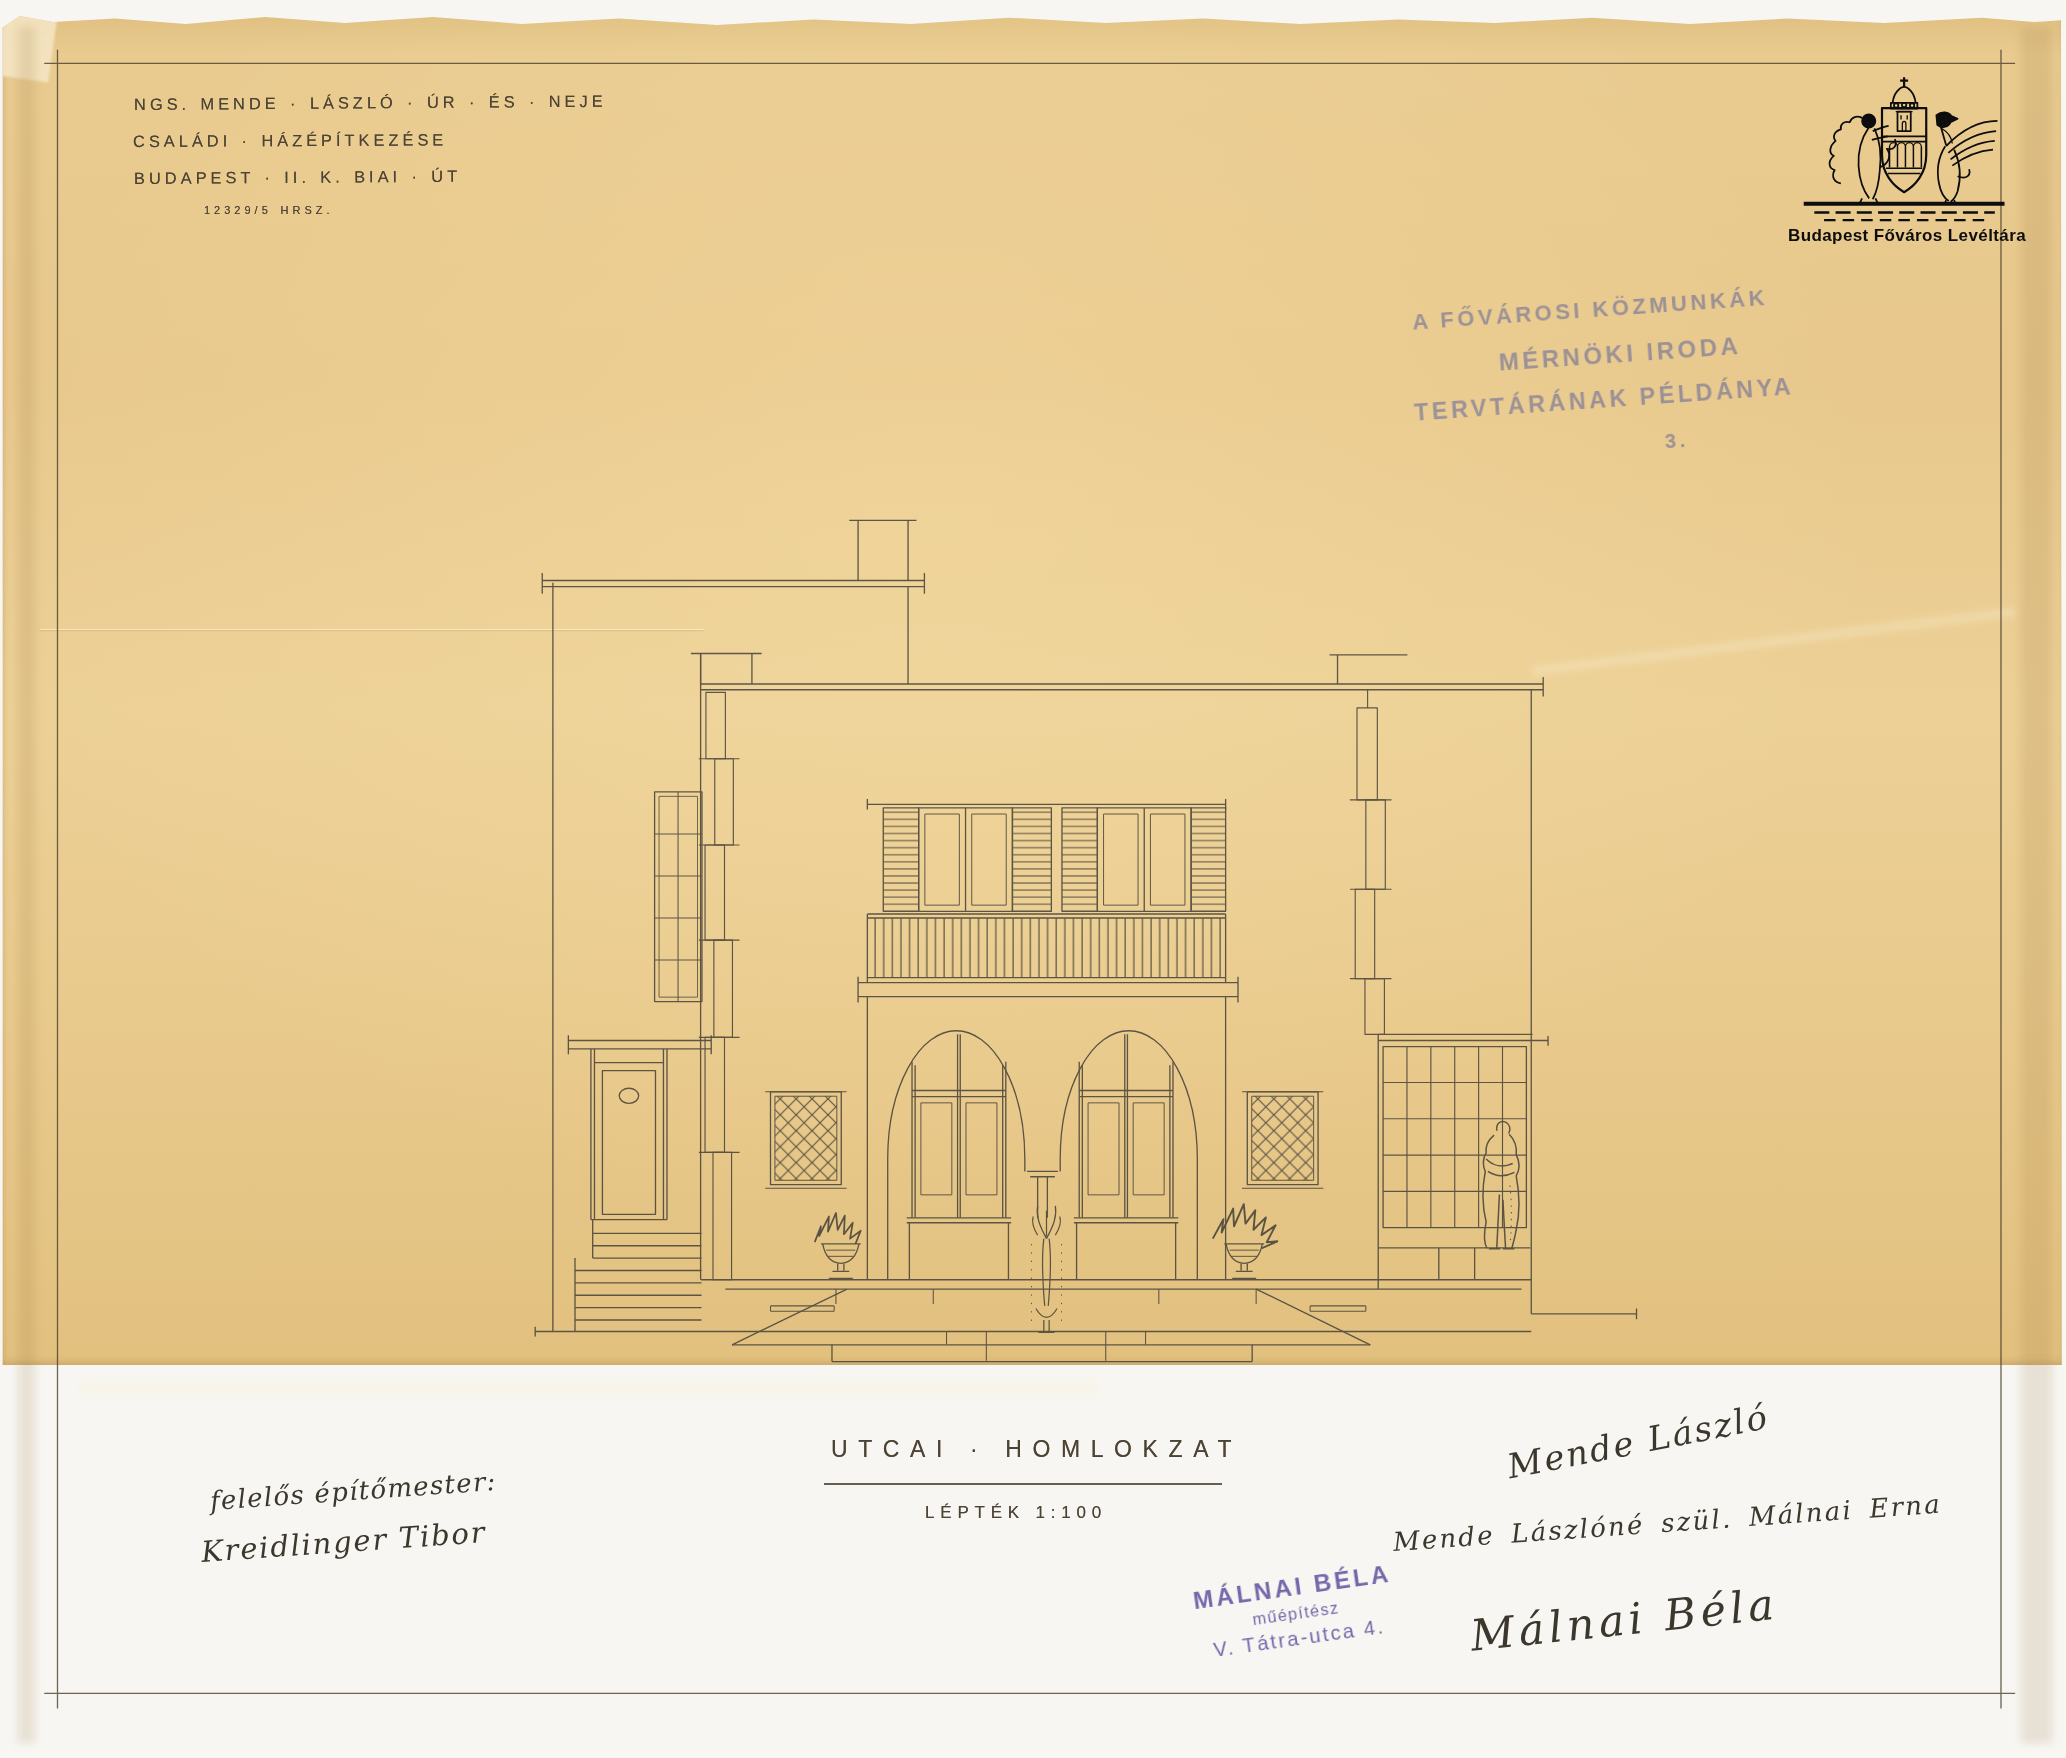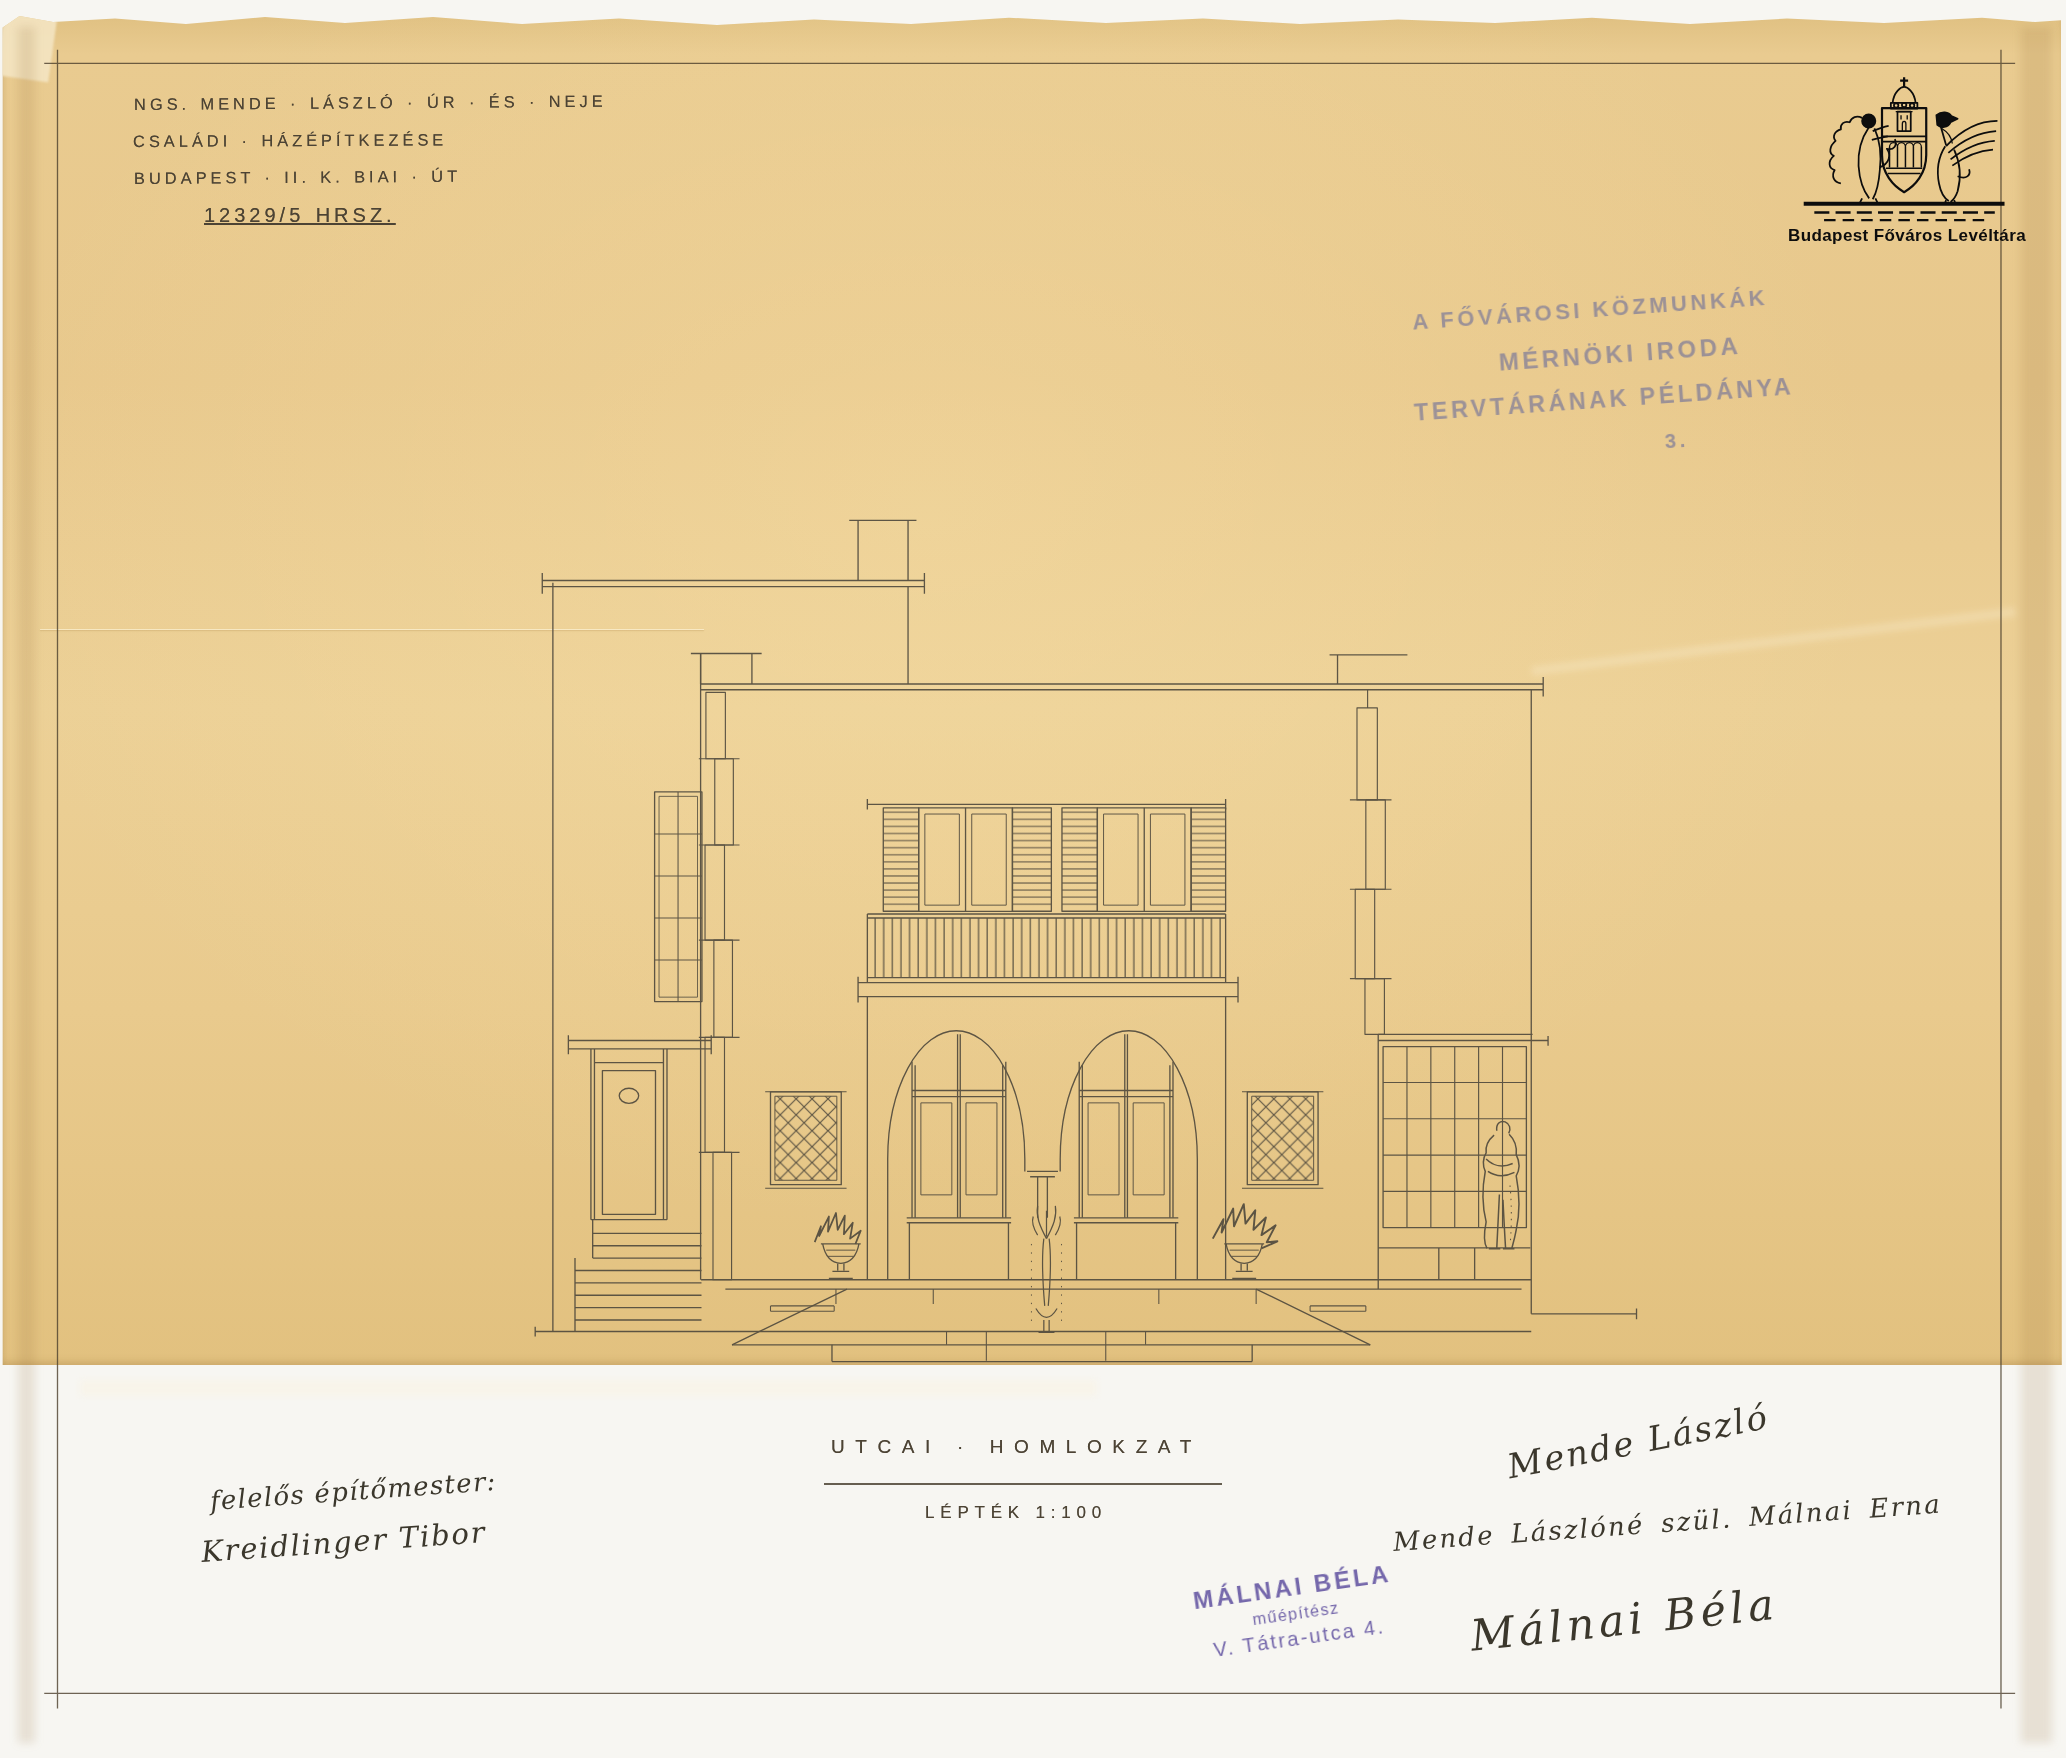--- a/index.html
+++ b/index.html
@@ -21,21 +21,21 @@
     box-shadow: inset 0 6.2px 9.7px rgba(120,85,35,.35), inset 0 -3.5px 7px rgba(120,85,35,.18);
   }
   .crease-h{position:absolute;height:1.3px;background:rgba(255,248,225,.6);box-shadow:0 0.9px 1.3px rgba(150,110,50,.25);}
   .crease-band{position:absolute;background:rgba(252,242,214,.30);filter:blur(3.1px);}
   .edge-band{position:absolute;background:rgba(150,110,55,.16);filter:blur(4px);}
   .torn-chip{position:absolute;background:rgba(244,230,198,.85);filter:blur(0.9px);}
   
   .t{position:absolute;white-space:nowrap;transform-origin:left top;}
   .arch-letter{color:#4c4334;text-shadow:0 0 0.4px rgba(76,67,52,.7);}
   .hdr{font-size:16.4px;letter-spacing:4px;word-spacing:1.8px;}
-  .title{font-size:19px;letter-spacing:10.6px;text-align:right;}
+  .title{font-size:23px;letter-spacing:10.6px;text-align:right;}
   .subtitle{font-size:17px;letter-spacing:5.8px;}
   .rule{position:absolute;background:#4c4334;opacity:.85;}
   .hw{font-family:"DejaVu Serif", serif;font-style:italic;color:#3b372c;}
   .stamp-purple{
     font-family:"Liberation Sans", sans-serif;color:#6a5ca6;opacity:.92;
     filter:blur(0.2px);transform:rotate(-8deg);transform-origin:left top;text-align:center;
   }
   .stamp-purple .l1{font-size:24px;font-weight:bold;letter-spacing:3.1px;}
   .stamp-purple .l2{font-size:16.4px;letter-spacing:1.3px;margin-top:2.7px;}
   .stamp-purple .l3{font-size:20.3px;letter-spacing:2.2px;margin-top:4.4px;}
@@ -271,21 +271,21 @@
         <path d="M18,320 H472" stroke-width="9"></path>
         <path d="M42,340 H450" stroke-width="6" stroke-dasharray="34 14"></path>
         <path d="M64,357 H430" stroke-width="5" stroke-dasharray="26 16"></path>
       </g>
     </g>
   </svg>
 
   <div class="t arch-letter hdr" style="left:134px;top:95px;transform:rotate(-.4deg);">NGS. MENDE · LÁSZLÓ · ÚR · ÉS · NEJE</div>
   <div class="t arch-letter hdr" style="left:133px;top:132px;transform:rotate(-.3deg);">CSALÁDI · HÁZÉPÍTKEZÉSE</div>
   <div class="t arch-letter hdr" style="left:134px;top:169px;transform:rotate(-.4deg);">BUDAPEST · II. K. BIAI · ÚT</div>
-  <div class="t arch-letter hdr" style="left:204px;top:204px;font-size:20px;text-decoration:underline;">12329/5 HRSZ.</div>
+  <div class="t arch-letter hdr" style="left:204px;top:204px;font-size:11px;">12329/5 HRSZ.</div>
 
   <div class="t logo-caption" style="left:1788px;top:226px;width:230px;">Budapest Főváros Levéltára</div>
 
   <div class="t stamp-faded" style="left:1407px;top:310px;">
     <div class="sf1">A FŐVÁROSI KÖZMUNKÁK</div>
     <div class="sf2">MÉRNÖKI IRODA</div>
     <div class="sf3">TERVTÁRÁNAK PÉLDÁNYA</div>
     <div class="sf4">3.</div>
   </div>
 

